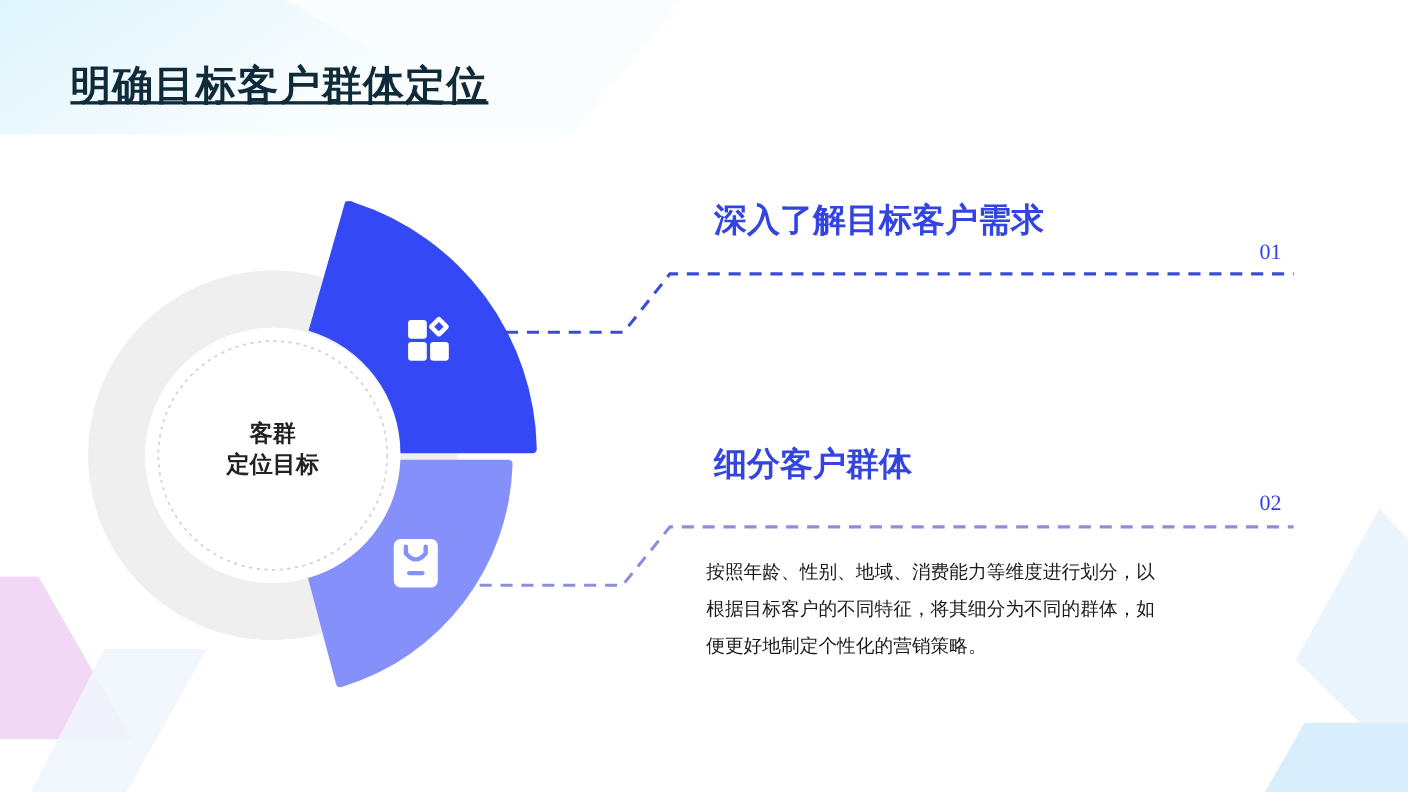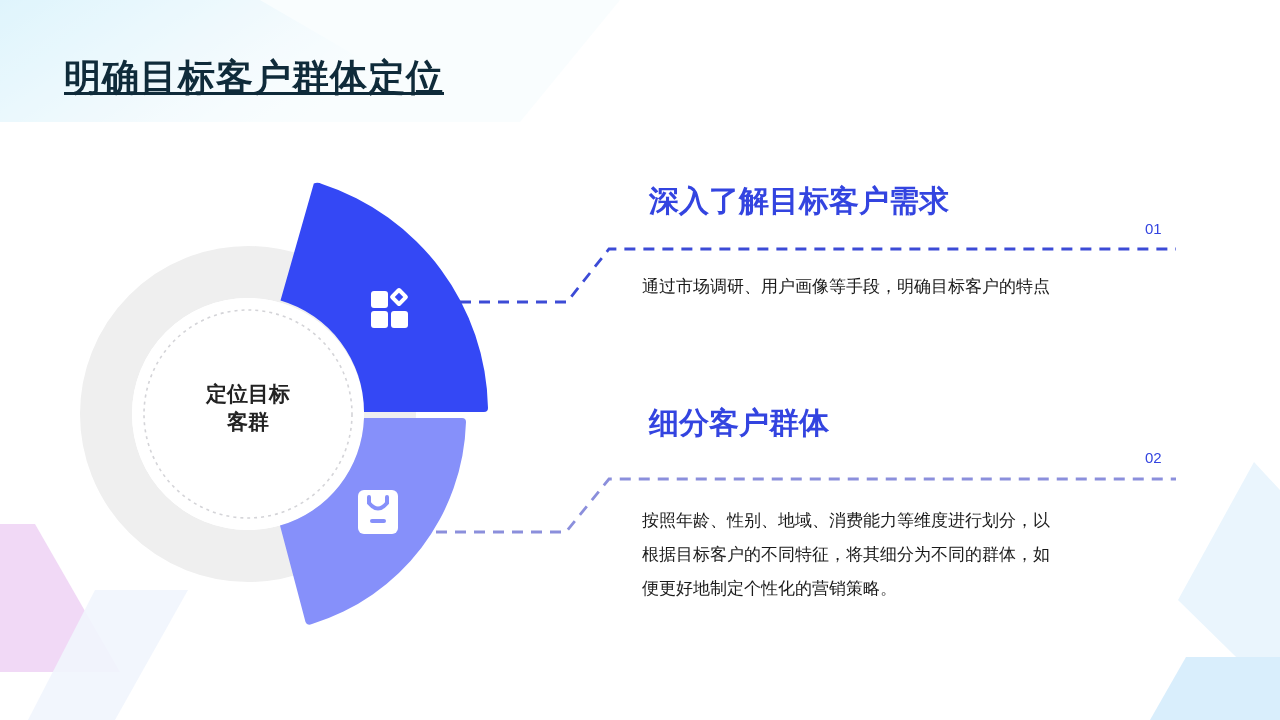--- a/index.html
+++ b/index.html
@@ -5,21 +5,21 @@
   html, body { margin:0; padding:0; }
   body { width:1280px; height:720px; position:relative; overflow:hidden; background:#ffffff;
          font-family:"DejaVu Sans","Liberation Sans",sans-serif; }
   .bg-layer { position:absolute; left:0; top:0; width:1280px; height:720px; pointer-events:none; }
   .title { position:absolute; left:64px; top:52px; font-size:37px; font-weight:bold; color:#0f2b3a;
            letter-spacing:1px; margin:0; line-height:52px;text-decoration:underline; }
   .diagram { position:absolute; left:0; top:0; width:1280px; height:720px; }
   .center-label { position:absolute; left:168px; top:380px; width:160px; text-align:center;
                   font-size:21px; font-weight:bold; color:#222; line-height:28px; }
   .section-title { position:absolute; font-size:30px; font-weight:bold; color:#3344e0; line-height:40px; margin:0; }
-  .section-num { position:absolute; font-family:Liberation Sans, sans-serif; font-size:15px; line-height:24px; }
+  .section-num { position:absolute; font-family:Liberation Serif, serif; font-size:20px; line-height:24px; }
   .section-body { position:absolute; left:642px; width:490px; font-size:17px; line-height:34px; color:#1a1a1a; margin:0; }
 </style>
 </head>
 <body>
 
 <svg class="bg-layer" viewBox="0 0 1280 720">
   <defs>
     <linearGradient id="tlg" x1="0" y1="0" x2="1" y2="0.4">
       <stop offset="0" stop-color="#c5ecfb"></stop>
       <stop offset="0.55" stop-color="#eef8fd"></stop>
@@ -59,28 +59,27 @@
     <rect x="358" y="490" width="40" height="44" rx="6" fill="#ffffff"></rect>
     <path d="M 369 497 L 369 503 Q 378 514 387 503 L 387 497" fill="none" stroke="#8690fa" stroke-width="4" stroke-linecap="round"></path>
     <rect x="370" y="519" width="16" height="4" rx="2" fill="#8690fa"></rect>
   </g>
 
   <polyline points="460,302 567,302 609,249 1176,249" fill="none" stroke="#3c4bd6" stroke-width="2.8" stroke-dasharray="11 8"></polyline>
   <polyline points="436,532 566,532 609,479 1176,479" fill="none" stroke="#8b8fdc" stroke-width="2.8" stroke-dasharray="11 8"></polyline>
 </svg>
 
 <div class="center-label">
+  <div>客群</div>
   <div>定位目标</div>
-  <div>客群</div>
 </div>
 
 <h2 class="section-title" style="left:649px; top:181px;">深入了解目标客户需求</h2>
 <div class="section-num" style="left:1145px; top:217px; color:#3344e0;">01</div>
 <div class="section-body" style="top:269px;">
-  <div>通过市场调研、用户画像等手段，明确目标客户的特点</div>
 </div>
 
 <h2 class="section-title" style="left:649px; top:403px;">细分客户群体</h2>
 <div class="section-num" style="left:1145px; top:446px; color:#3344e0;">02</div>
 <div class="section-body" style="top:503px;">
   <div>按照年龄、性别、地域、消费能力等维度进行划分，以</div>
   <div>根据目标客户的不同特征，将其细分为不同的群体，如</div>
   <div>便更好地制定个性化的营销策略。</div>
 </div>
 

